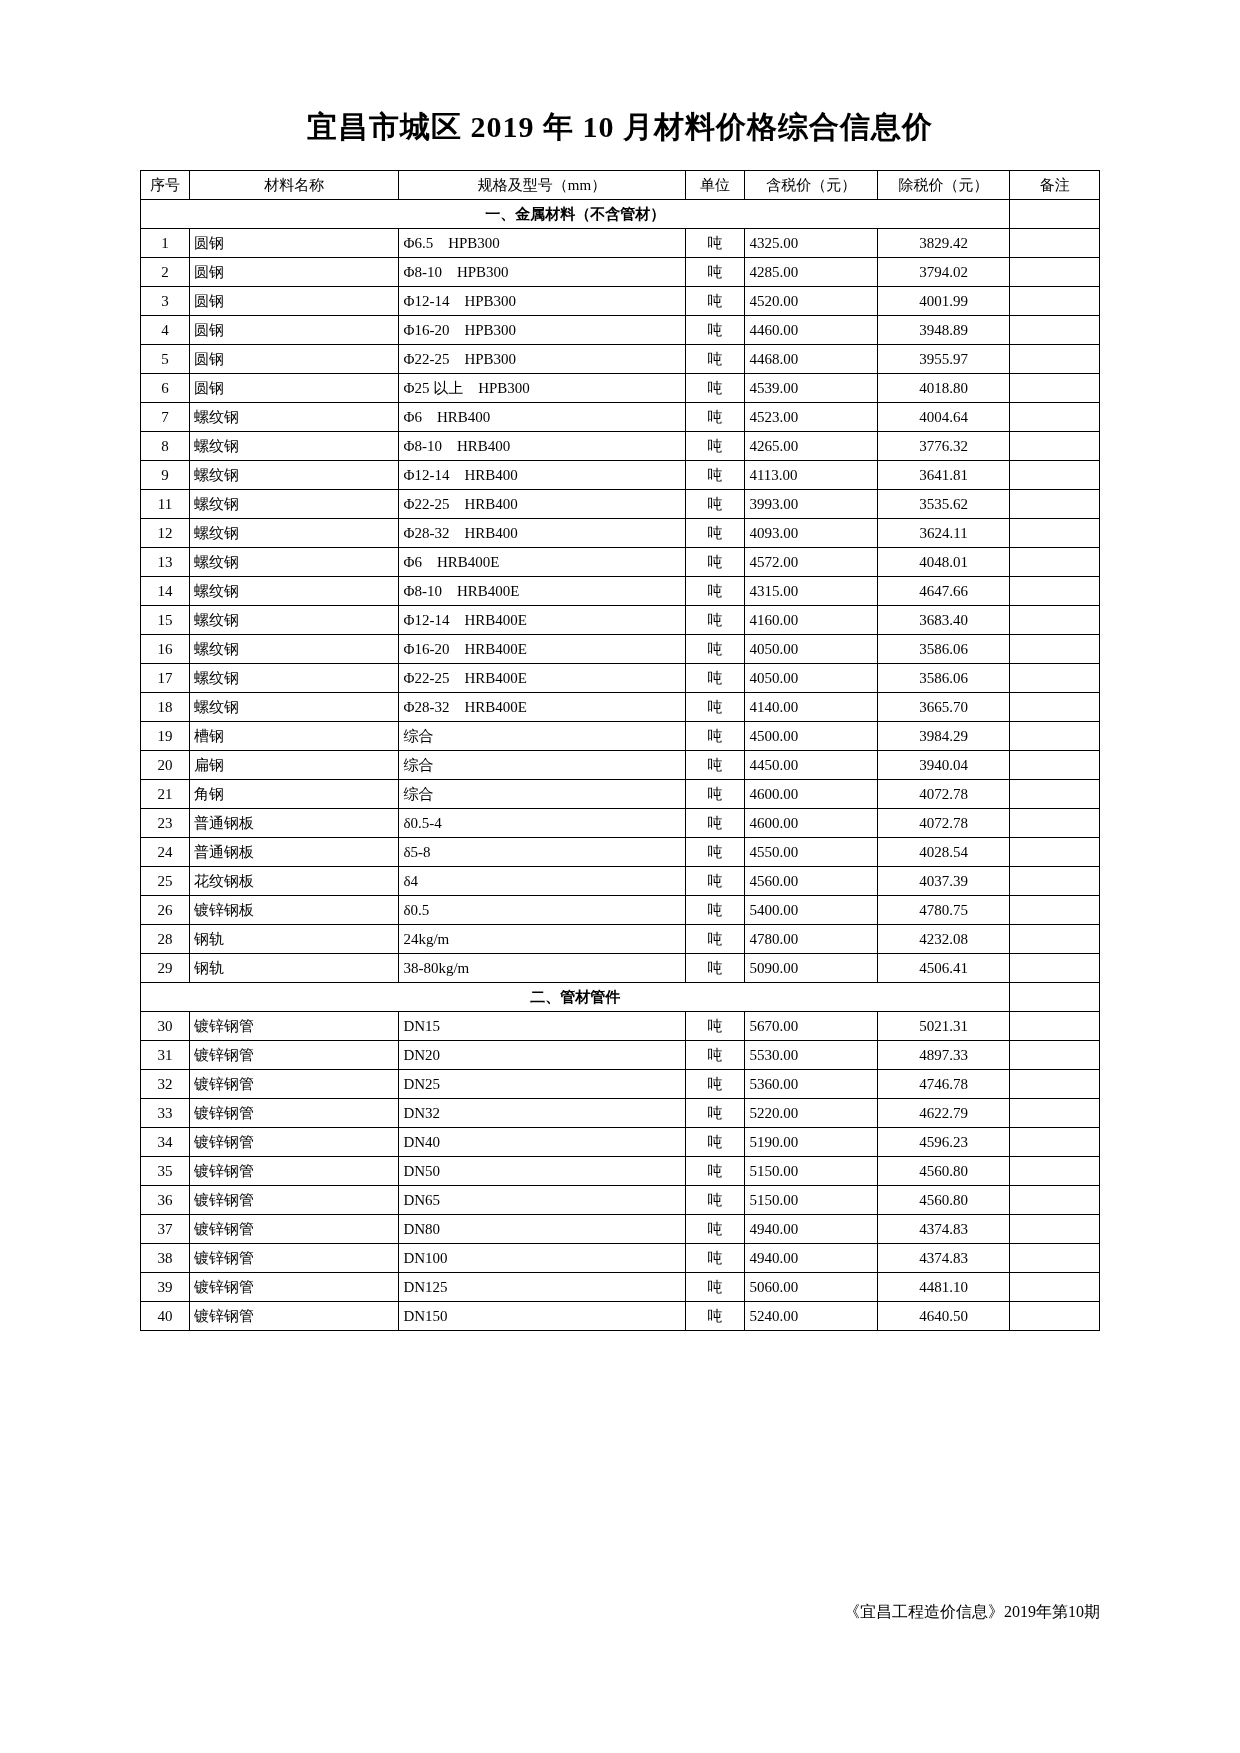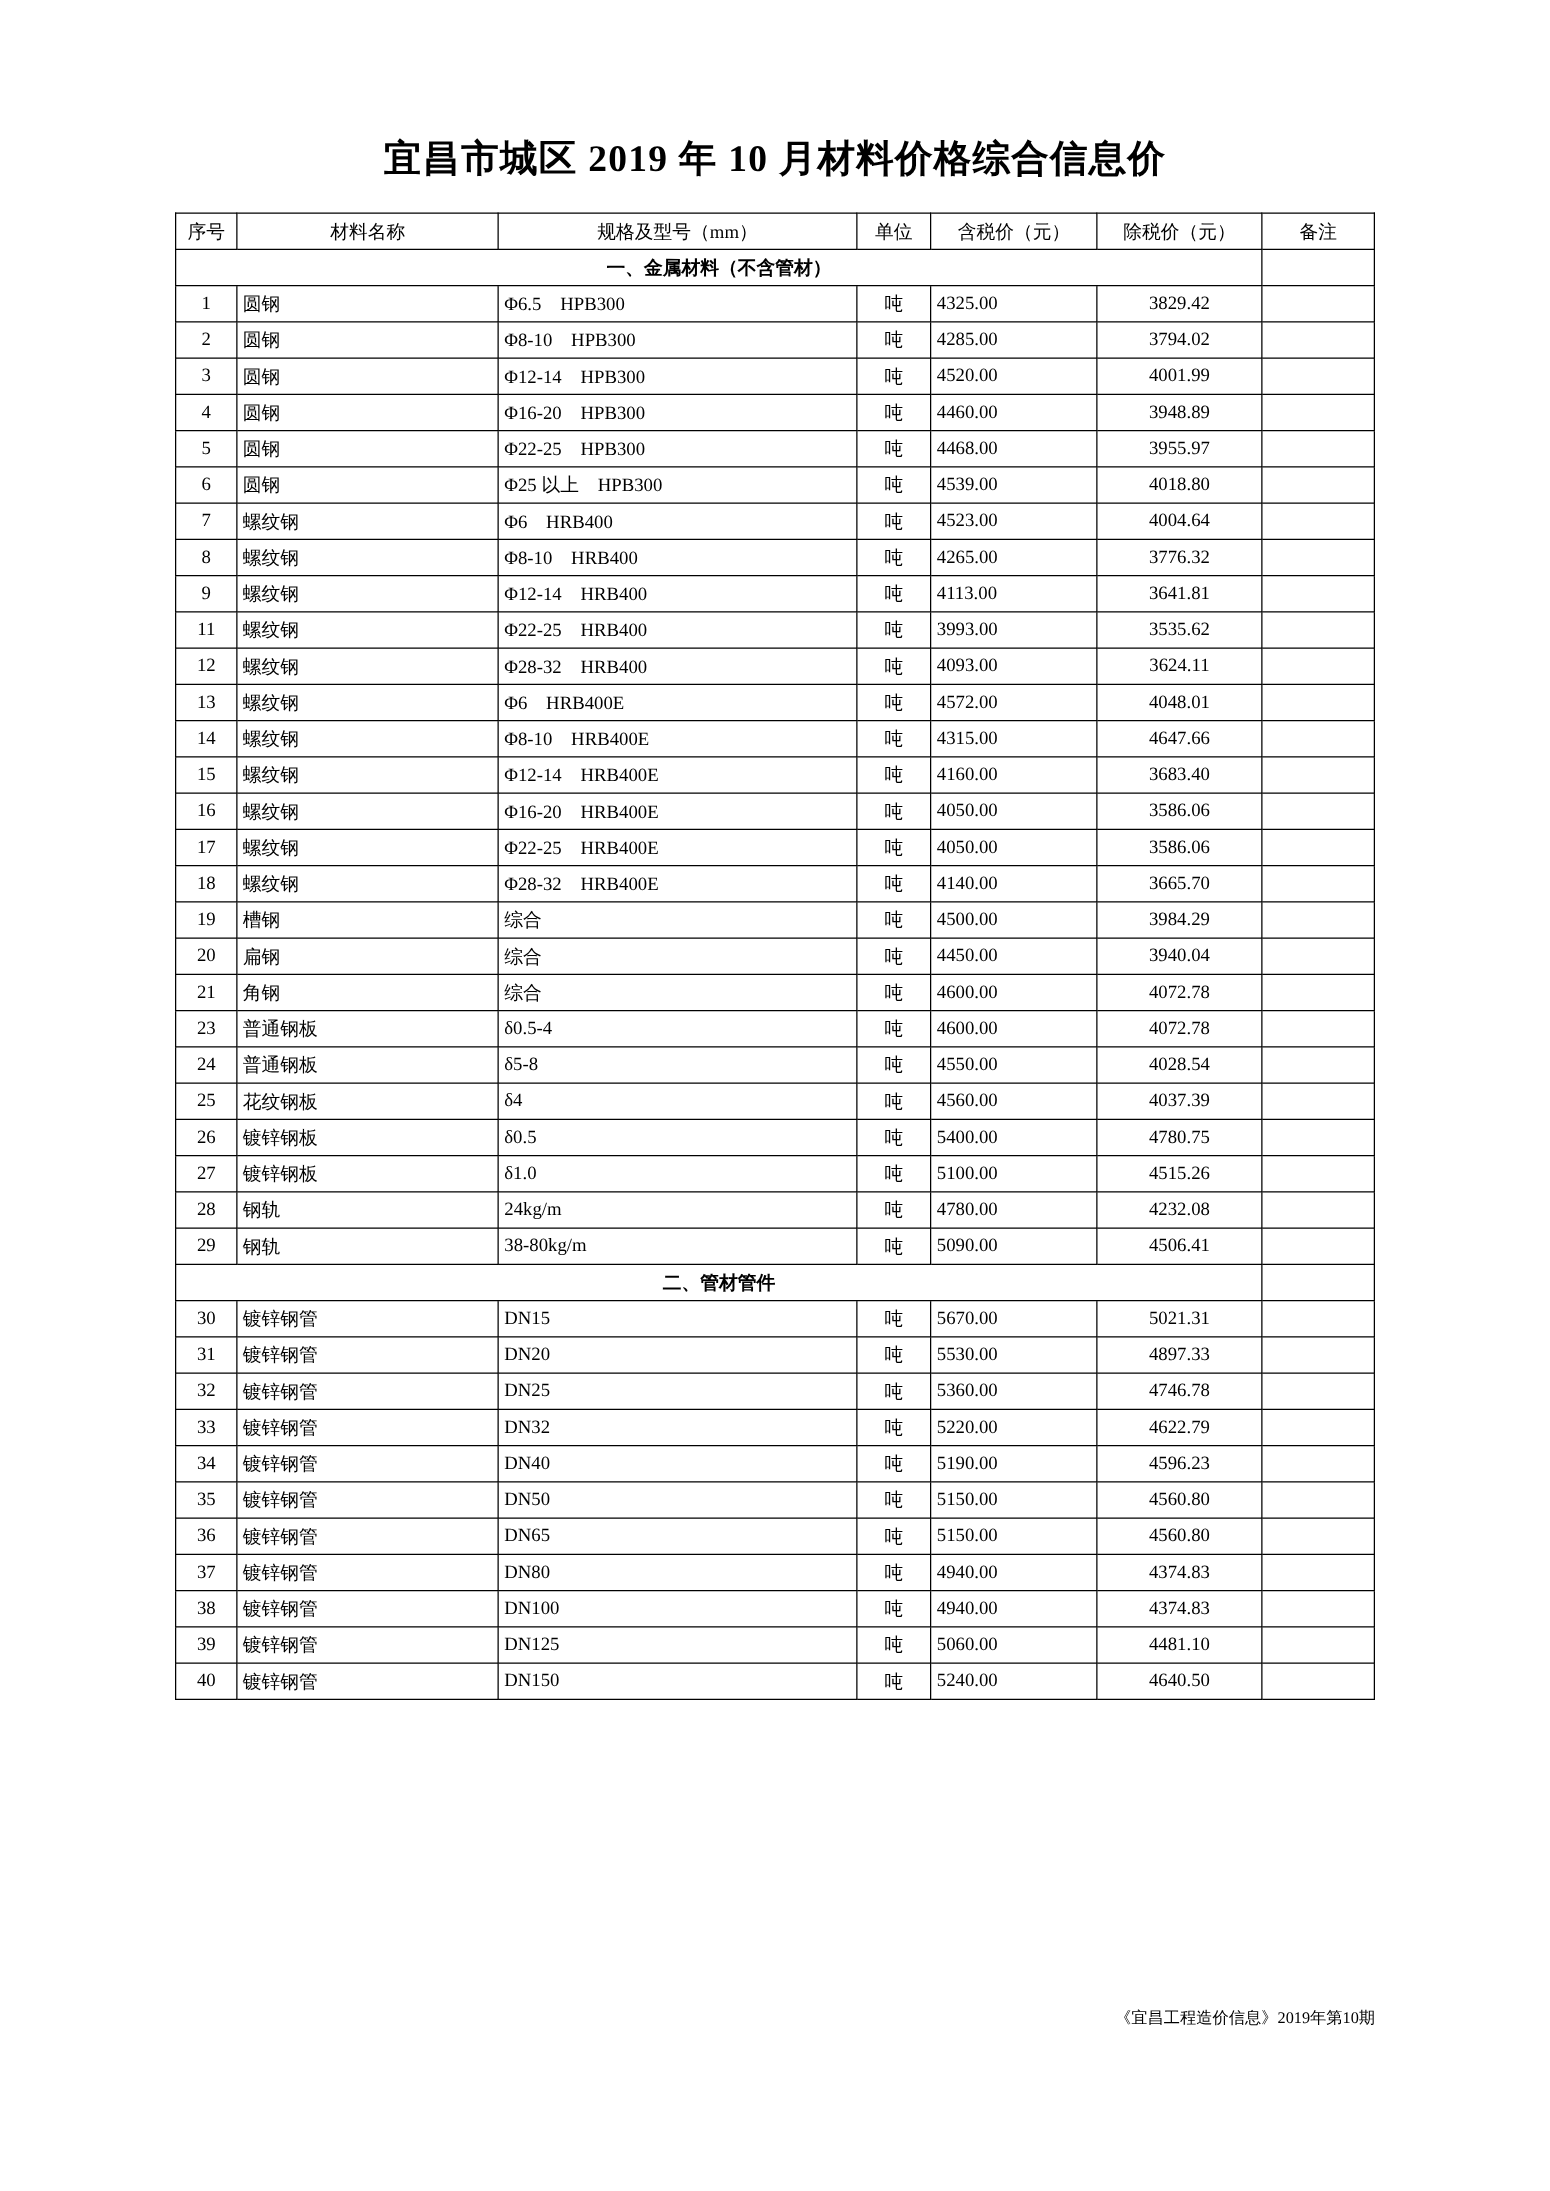--- a/index.html
+++ b/index.html
@@ -65,21 +65,21 @@
     font-weight: bold;
     font-size: 16px;
   }
   .section-row td.remark-cell {
     border-left: 1px solid #000;
   }
   .footer {
     position: absolute;
     right: 140px;
     bottom: 130px;
-    font-size: 13px;
+    font-size: 16px;
     font-family: "Liberation Serif", serif;
   }
 </style>
 </head>
 <body>
 
 <div class="page">
 
   <h1 class="doc-title">宜昌市城区 2019 年 10 月材料价格综合信息价</h1>
 
@@ -310,29 +310,20 @@
         <tr>
           <td class="col-no">26</td>
           <td class="col-name">镀锌钢板</td>
           <td class="col-spec">δ0.5</td>
           <td class="col-unit">吨</td>
           <td class="col-tax">5400.00</td>
           <td class="col-notax">4780.75</td>
           <td class="col-remark">&nbsp;</td>
         </tr>
         <tr>
-          <td class="col-no">27</td>
-          <td class="col-name">镀锌钢板</td>
-          <td class="col-spec">δ1.0</td>
-          <td class="col-unit">吨</td>
-          <td class="col-tax">5100.00</td>
-          <td class="col-notax">4515.26</td>
-          <td class="col-remark">&nbsp;</td>
-        </tr>
-        <tr>
           <td class="col-no">28</td>
           <td class="col-name">钢轨</td>
           <td class="col-spec">24kg/m</td>
           <td class="col-unit">吨</td>
           <td class="col-tax">4780.00</td>
           <td class="col-notax">4232.08</td>
           <td class="col-remark">&nbsp;</td>
         </tr>
         <tr>
           <td class="col-no">29</td>

